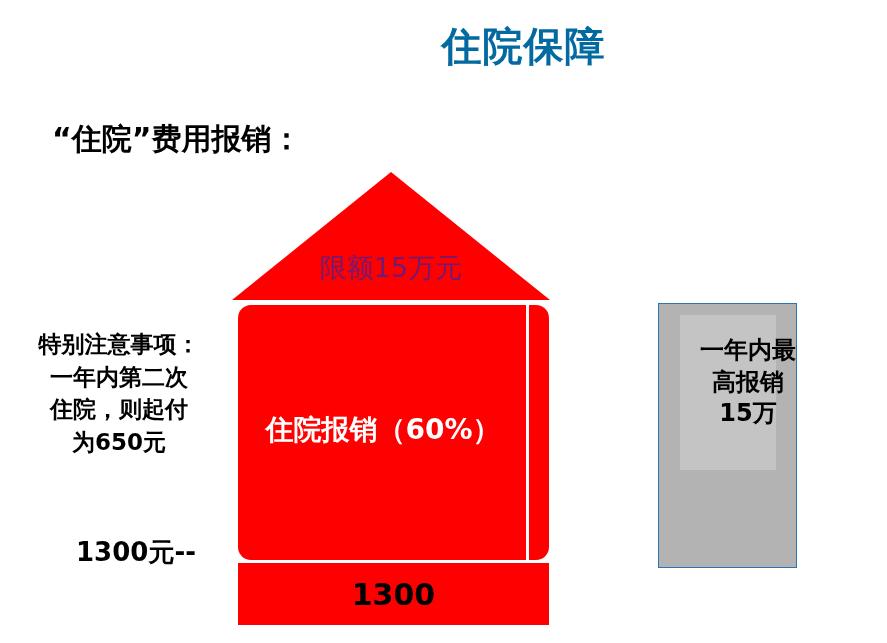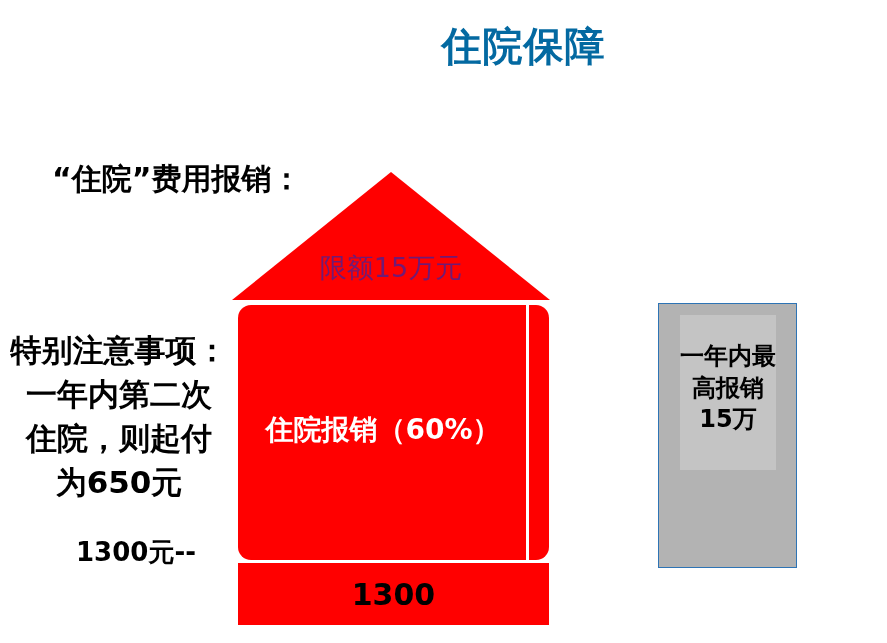--- a/index.html
+++ b/index.html
@@ -35,21 +35,20 @@
   #subtitle {
     position: absolute;
     left: 52px;
     top: 120px;
     font-size: 30px;
     font-weight: bold;
     color: #000000;
     letter-spacing: 0px;
     line-height: 1.25;
     white-space: nowrap;
-    margin-top: 40px;
   }
 
   
   #house {
     position: absolute;
     left: 232px;
     top: 172px;
     width: 320px;
     height: 455px;
   }
@@ -137,21 +136,21 @@
     font-weight: bold;
   }
 
   
   #note-special {
     position: absolute;
     left: 8px;
     top: 328px;
     width: 222px;
     text-align: center;
-    font-size: 31px;
+    font-size: 23px;
     font-weight: bold;
     color: #000000;
     line-height: 1.42;
   }
   #note-deductible {
     position: absolute;
     left: 8px;
     top: 535px;
     width: 222px;
     text-align: center;
@@ -178,27 +177,28 @@
     position: absolute;
     left: 21px;
     top: 11px;
     width: 96px;
     height: 155px;
     background: #c4c4c4;
   }
   #gray-text {
     position: absolute;
     left: 0;
-    top: 26px;
+    top: 20px;
     width: 96px;
     text-align: center;
     font-size: 24px;
     font-weight: bold;
     color: #000000;
     line-height: 1.32;
+    padding-left: 20px;
   }
 </style>
 </head>
 <body>
 
 <div id="slide-title">住院保障</div>
 
 <div id="subtitle">“住院”费用报销：</div>
 
 <div id="note-special" style="white-space: pre-line;">特别注意事项：

